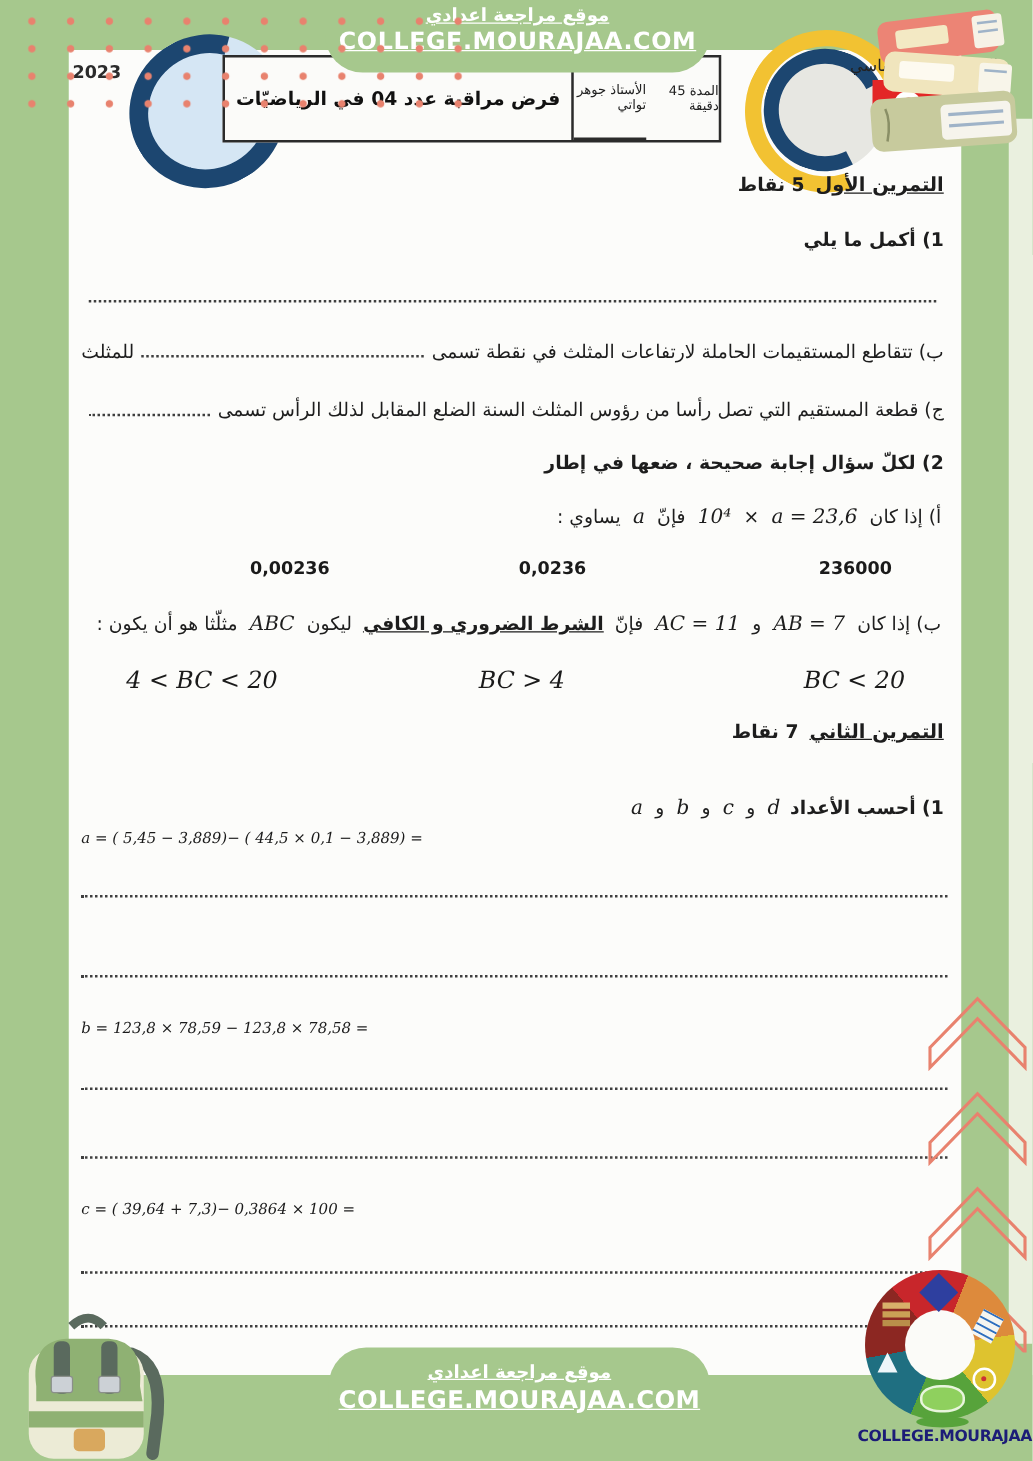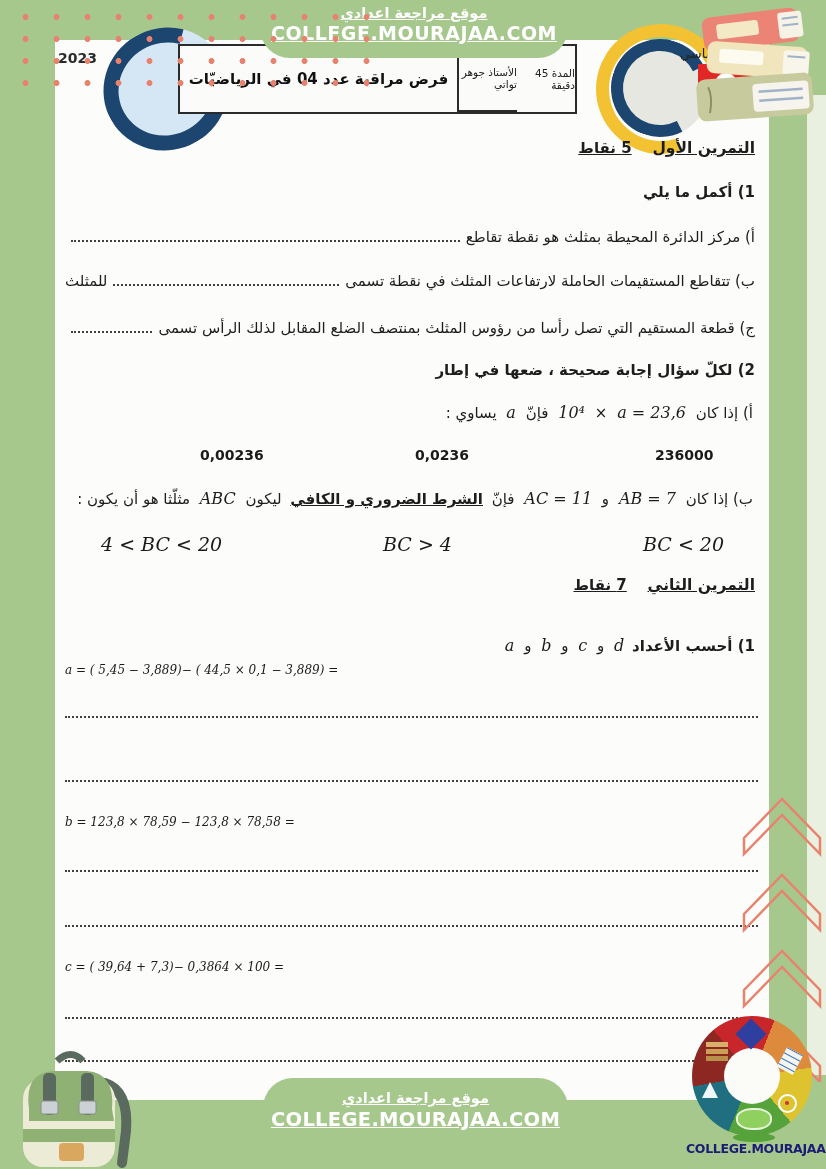--- a/index.html
+++ b/index.html
@@ -50,21 +50,21 @@
   .flag{position:absolute;left:698px;top:64px;width:56px;height:40px;background:#e32626;z-index:2;}
   .flag .disc{position:absolute;left:17px;top:9px;width:22px;height:22px;border-radius:50%;background:#fff;}
   .flag .star{position:absolute;left:23px;top:14px;width:12px;height:12px;border-radius:50%;background:#e32626;}
   .books{position:absolute;left:695px;top:2px;z-index:4;}
   .chevrons{position:absolute;left:738px;top:786px;z-index:4;}
   .backpack{position:absolute;left:5px;top:1045px;z-index:4;}
 
   
   .row{position:absolute;left:65px;width:690px;direction:rtl;font-size:15px;color:#1d1d1d;z-index:3;}
   .hd{font-weight:bold;text-decoration:underline;font-size:15.5px;text-align:center;}
-  .pts{font-weight:bold;text-decoration:underline;font-size:15px;margin-right:16px;text-align:center;}
+  .pts{font-weight:bold;font-size:15px;margin-right:4px;text-align:center;}
   .blab{font-weight:700;}
   .fill{display:flex;align-items:baseline;}
   .leader{flex:1;margin:0 6px;border-bottom:2px dotted #3f3f3f;height:.85em;min-width:30px;}
   .math{font-family:"DejaVu Serif", serif;font-style:italic;font-size:16px;direction:ltr;
     unicode-bidi:isolate;display:inline-block;margin:0 3px;}
   .ar{margin:0 2px;}
   .ul-ar{text-decoration:underline;font-weight:600;margin:0 2px;}
   .choice{position:absolute;direction:ltr;font-size:14px;font-weight:600;color:#1a1a1a;}
   .choice.math{font-size:19px;font-weight:500;}
   .formula{position:absolute;left:65px;width:690px;direction:ltr;text-align:left;
@@ -153,32 +153,31 @@
 <div class="row" style="top:139px">
   <span class="hd">التمرين الأول</span>
   <span class="pts">5 نقاط</span>
 </div>
 
 <div class="row" style="top:183px">
   <span class="blab">1) أكمل ما يلي</span>
 </div>
 
 <div class="row fill" style="top:227px">
-  <span>أ) مركز الدائرة المحيطة بمثلث هو نقطة تقاطع</span>
   <span class="leader"></span>
 </div>
 
 <div class="row fill" style="top:271px">
   <span>ب) تتقاطع المستقيمات الحاملة لارتفاعات المثلث في نقطة تسمى</span>
   <span class="leader"></span>
   <span>للمثلث</span>
 </div>
 
 <div class="row fill" style="top:318px">
-  <span>ج) قطعة المستقيم التي تصل رأسا من رؤوس المثلث بمنتصف الضلع المقابل لذلك الرأس تسمى</span>
+  <span>ج) قطعة المستقيم التي تصل رأسا من رؤوس المثلث السنة الضلع المقابل لذلك الرأس تسمى</span>
   <span class="leader"></span>
 </div>
 
 <div class="row" style="top:361px">
   <span class="blab">2) لكلّ سؤال إجابة صحيحة ، ضعها في إطار</span>
 </div>
 
 <div class="row" style="top:403px">
   <span class="ar">أ) إذا كان</span>
   <span class="math">a = 23,6</span>

